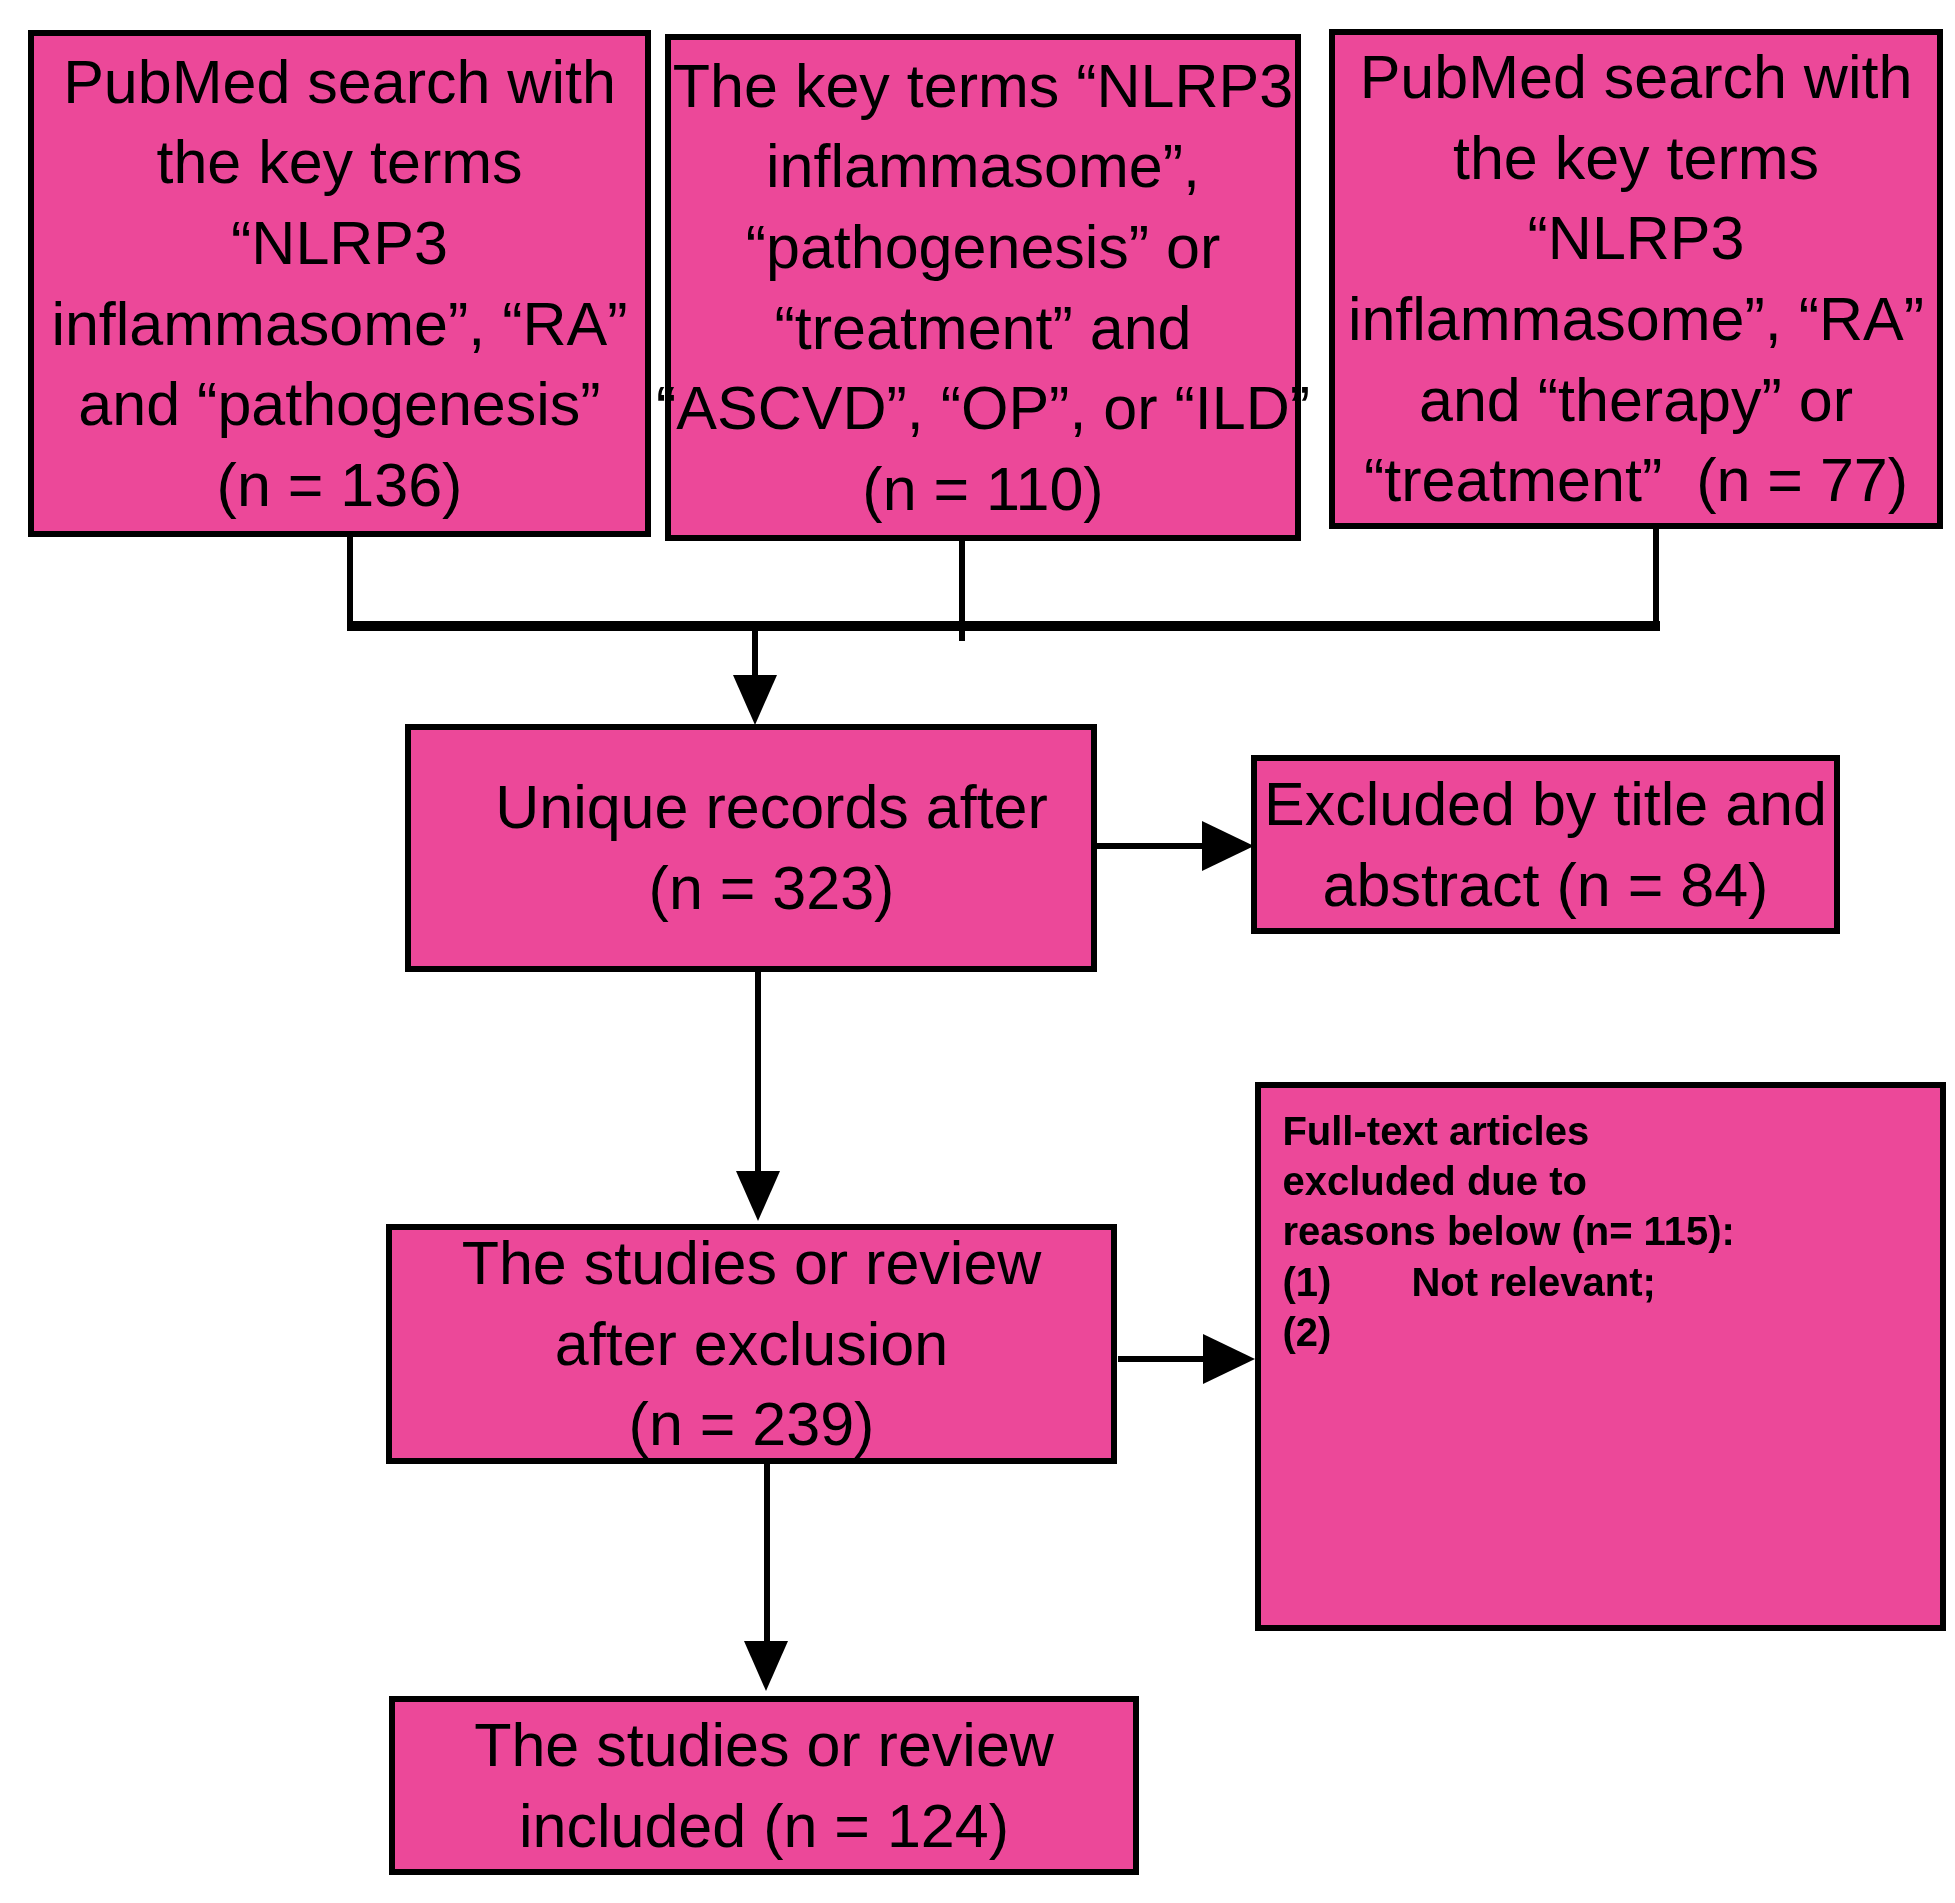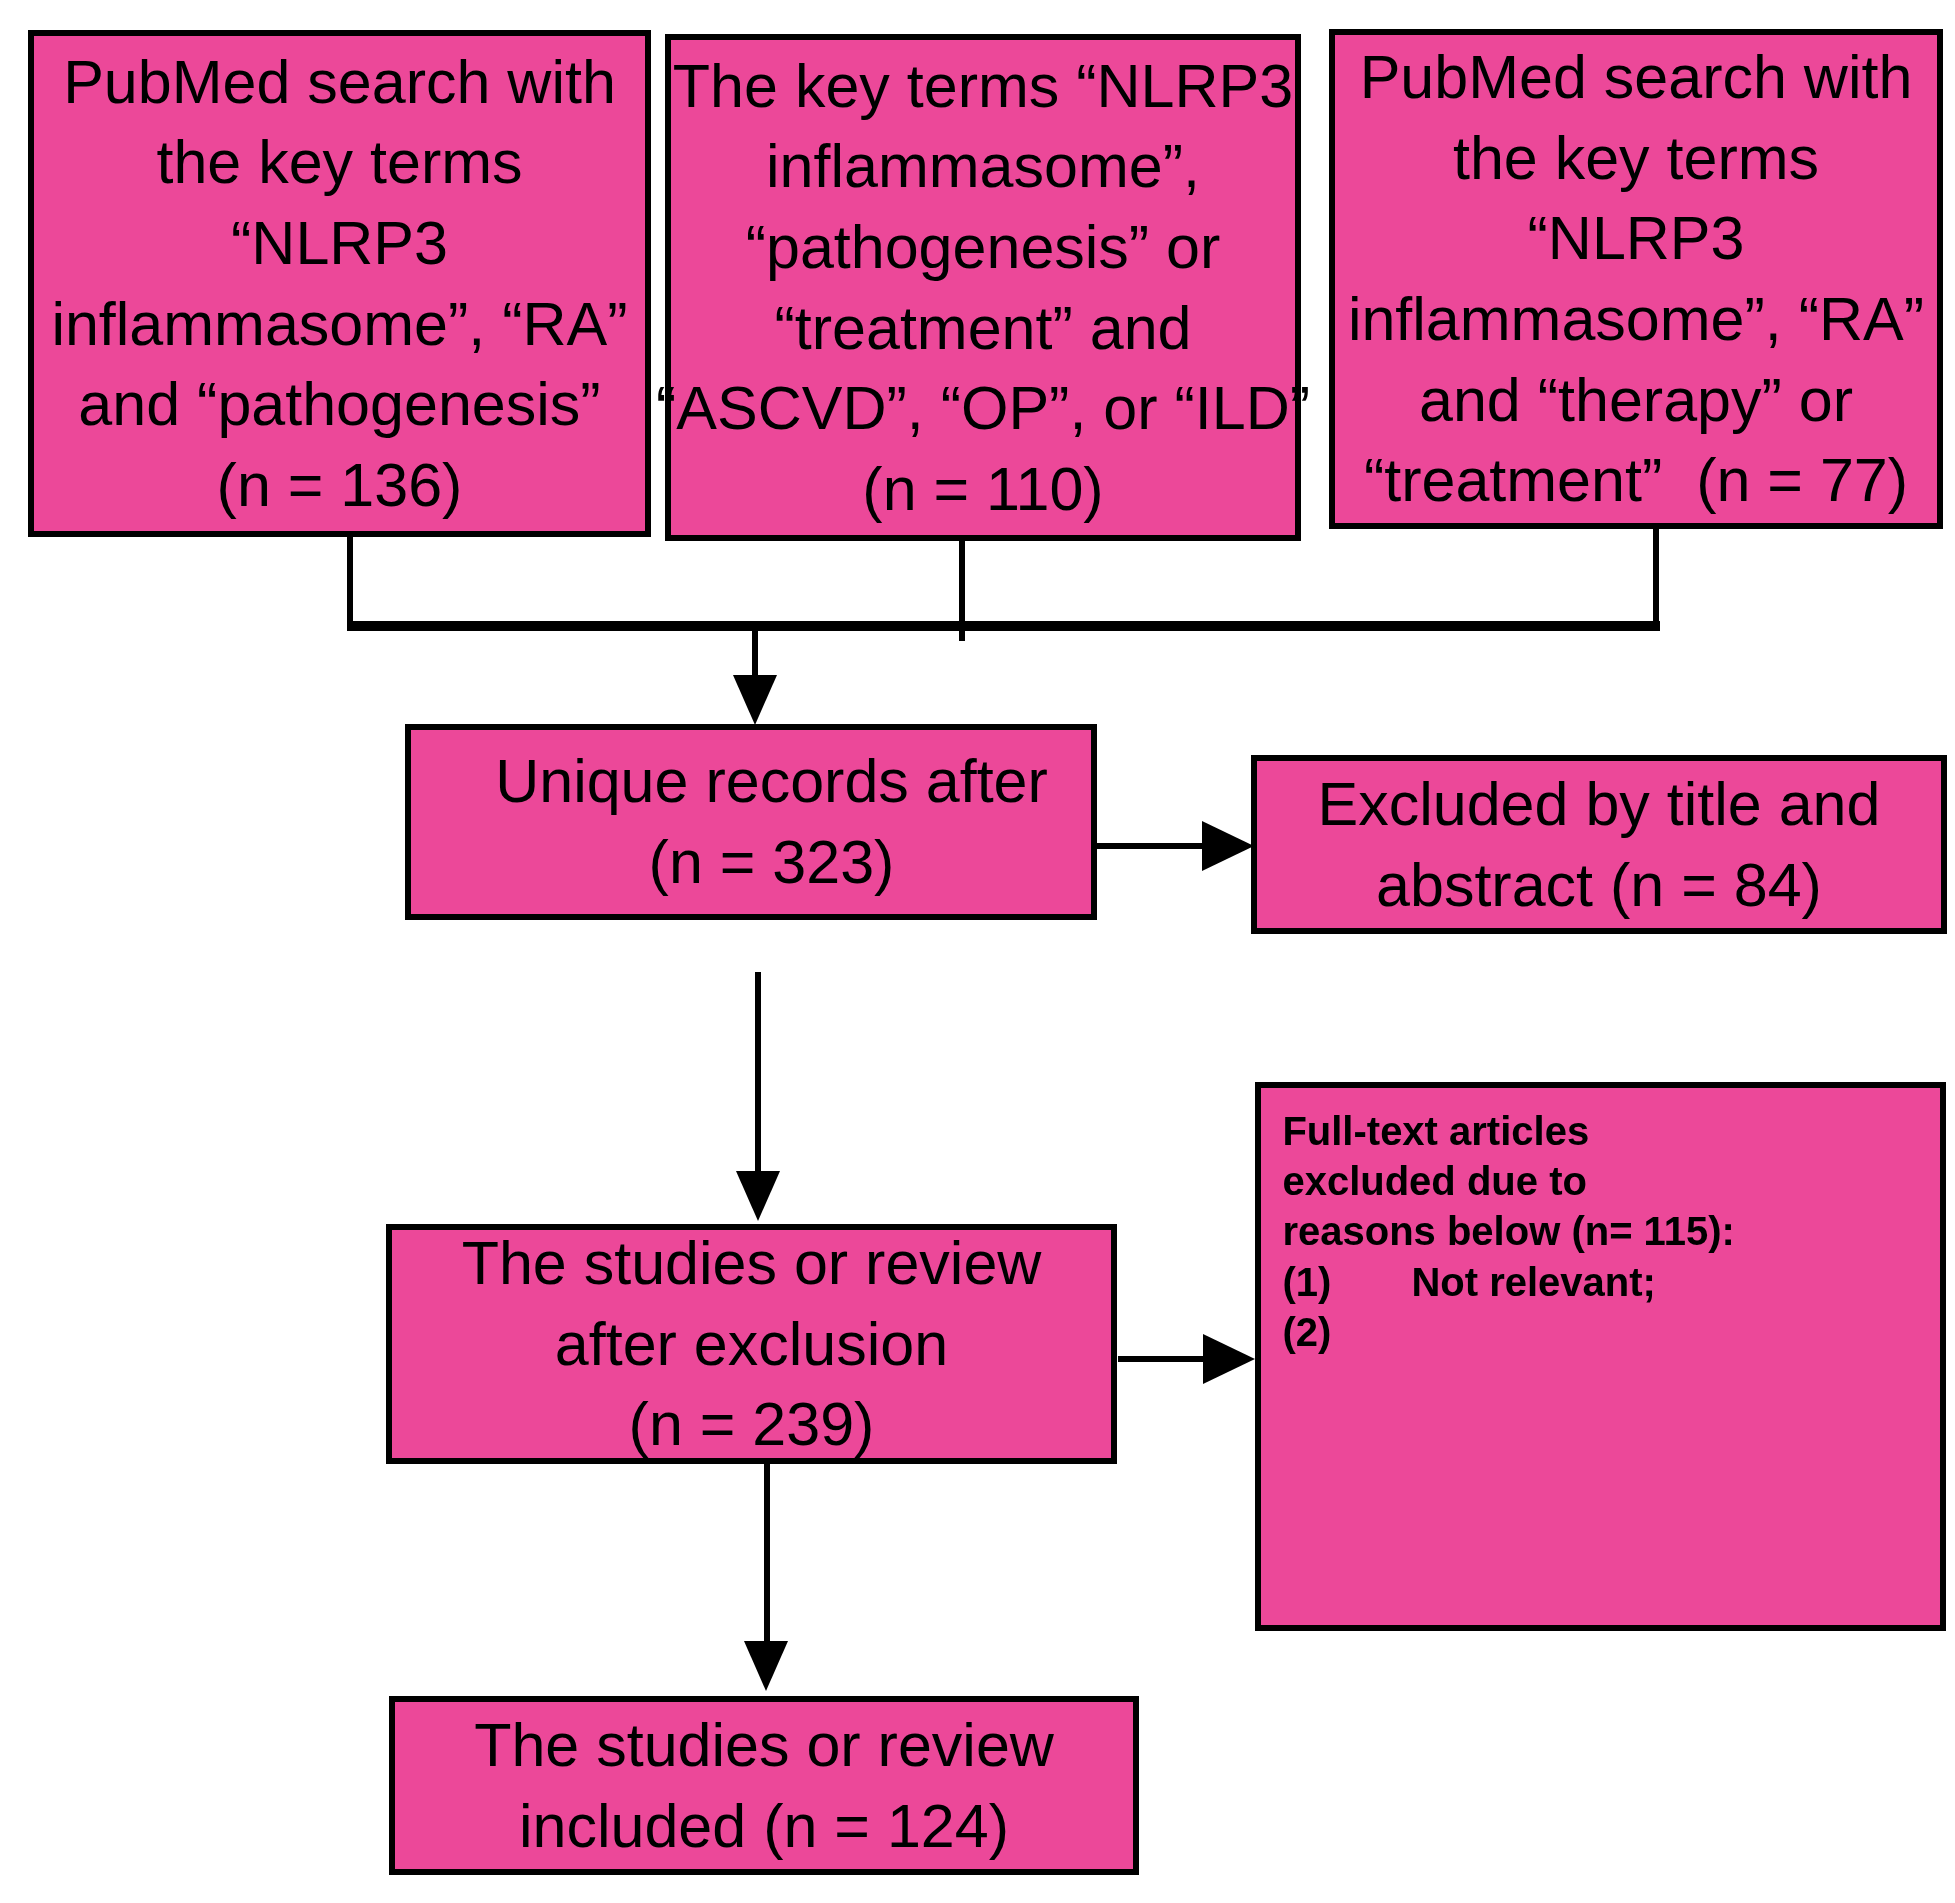--- a/index.html
+++ b/index.html
@@ -90,29 +90,29 @@
     </div>
 
   <div class="vline" style="left:347px; top:535px; width:6.3px; height:93px;"></div>
   <div class="vline" style="left:959px; top:539px; width:6.3px; height:102px;"></div>
   <div class="vline" style="left:1653px; top:526px; width:6.3px; height:102px;"></div>
   <div class="hline" style="left:347px; top:621px; width:1313px; height:10px;"></div>
 
   <div class="vline" style="left:752px; top:629px; width:6.3px; height:49px;"></div>
   <div class="head-down" style="left:733px; top:675px;"></div>
 
-  <div class="box" style="left:405px; top:724px; width:692px; height:196px;padding-left:41px;">
+  <div class="box" style="left:405px; top:724px; width:692px; height:248px;padding-left:41px;">
       <div class="tline">Unique records after</div>
       <div class="tline">(n = 323)</div>
     </div>
 
   <div class="hline" style="left:1097px; top:843px; width:108px; height:6.3px;"></div>
   <div class="head-right" style="left:1202px; top:821px;"></div>
 
-  <div class="box" style="left:1251px; top:755px; width:696px; height:179px;">
+  <div class="box" style="left:1251px; top:755px; width:589px; height:179px;">
       <div class="tline">Excluded by title and</div>
       <div class="tline">abstract (n = 84)</div>
     </div>
 
   <div class="vline" style="left:755px; top:972px; width:6.3px; height:201px;"></div>
   <div class="head-down" style="left:736px; top:1171px;"></div>
 
   <div class="box" style="left:386px; top:1224px; width:731px; height:240px;">
       <div class="tline">The studies or review</div>
       <div class="tline">after exclusion</div>

